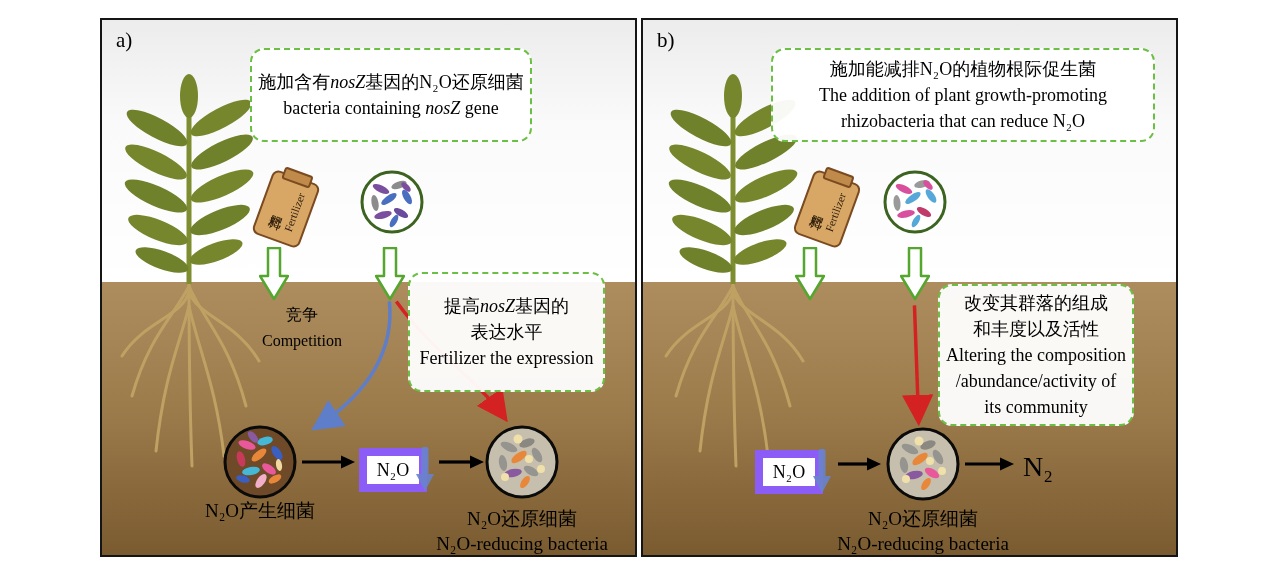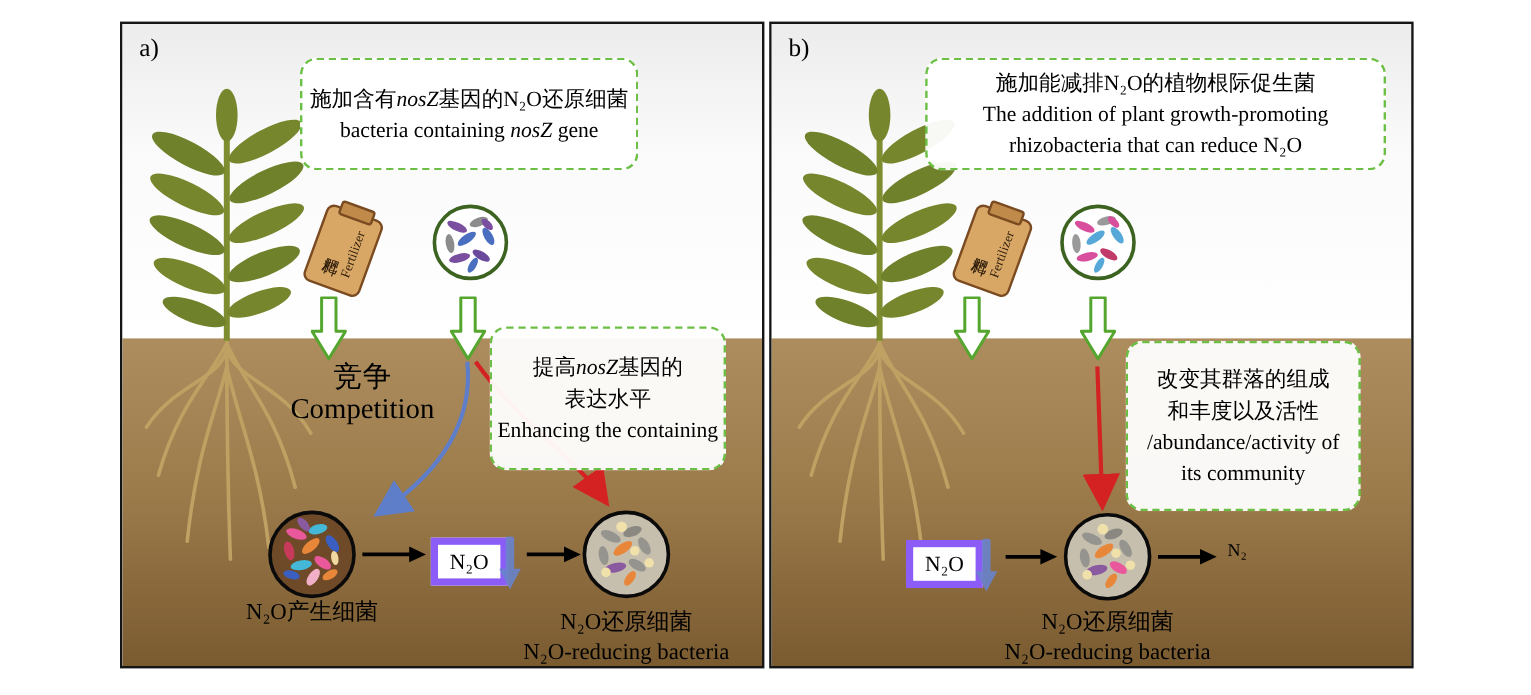--- a/index.html
+++ b/index.html
@@ -19,25 +19,25 @@
     text-align:center;font-size:18px;line-height:26px;padding:6px 4px;box-sizing:border-box;z-index:5;}
   .it{font-style:italic;}
   .bag{position:absolute;width:46px;height:64px;background:#d8a766;border:2px solid #7a4a20;
     border-radius:7px;transform:rotate(20deg);display:flex;align-items:center;justify-content:center;z-index:4;}
   .bag::before{content:"";position:absolute;top:-8px;left:8px;right:8px;height:9px;
     background:#c08a4a;border:2px solid #7a4a20;border-radius:3px;}
   .bag-zh{writing-mode:vertical-rl;font-size:13px;letter-spacing:1px;color:#2a1a08;}
   .bag-en{writing-mode:vertical-rl;transform:rotate(180deg);font-size:11px;color:#2a1a08;}
   .abs{position:absolute;z-index:4;}
   .overlay{position:absolute;inset:0;z-index:3;pointer-events:none;}
-  .n2o-box{position:absolute;border:6px solid #8b5cf6;background:#fff;display:flex;
+  .n2o-box{position:absolute;border:8px solid #8b5cf6;background:#fff;display:flex;
     align-items:center;justify-content:center;font-size:18px;z-index:4;}
   .label-stack{position:absolute;text-align:center;font-size:19px;line-height:25px;z-index:4;}
-  .competition{position:absolute;text-align:center;font-size:24px;line-height:26px;z-index:4;}
-  .n2-text{position:absolute;font-size:15px;z-index:4;}
+  .competition{position:absolute;text-align:center;font-size:16px;line-height:26px;z-index:4;}
+  .n2-text{position:absolute;font-size:28px;z-index:4;}
 </style>
 </head>
 <body>
 
 <div class="canvas">
 
   <div class="panel" id="panel-a">
     <div class="sky"></div>
     <div class="soil"></div>
     <div class="panel-label">a)</div>
@@ -99,21 +99,21 @@
     </svg>
 
     <div class="competition" style="left:130px;top:282px;width:140px">
       <div>竞争</div>
       <div>Competition</div>
     </div>
 
     <div class="dashed-box" style="left:306px;top:252px;width:197px;height:120px">
       <div><span>提高</span><span class="it">nosZ</span><span>基因的</span></div>
       <div>表达水平</div>
-      <div>Enhancing the containing</div>
+      <div>Fertilizer the expression</div>
     </div>
 
     <svg class="overlay" viewBox="0 0 536 538">
       <defs>
         <marker id="ah-blue" markerWidth="9" markerHeight="9" refX="6" refY="4.5" orient="auto">
           <path d="M0,0 L9,4.5 L0,9 z" fill="#5f7ec9"></path>
         </marker>
         <marker id="ah-red" markerWidth="9" markerHeight="9" refX="6" refY="4.5" orient="auto">
           <path d="M0,0 L9,4.5 L0,9 z" fill="#d42222"></path>
         </marker>
@@ -240,20 +240,21 @@
     <svg class="abs" style="left:152px;top:227px" width="30" height="54" viewBox="0 0 30 54">
       <polygon points="9,1 21,1 21,29 29,29 15,52 1,29 9,29" fill="#ffffff" stroke="#55a62e" stroke-width="2.5" stroke-linejoin="round"></polygon>
     </svg>
     <svg class="abs" style="left:257px;top:227px" width="30" height="54" viewBox="0 0 30 54">
       <polygon points="9,1 21,1 21,29 29,29 15,52 1,29 9,29" fill="#ffffff" stroke="#55a62e" stroke-width="2.5" stroke-linejoin="round"></polygon>
     </svg>
 
     <div class="dashed-box" style="left:295px;top:264px;width:196px;height:142px">
       <div>改变其群落的组成</div>
       <div>和丰度以及活性</div>
+      <div>Altering the composition</div>
       <div>/abundance/activity of</div>
       <div>its community</div>
     </div>
 
     <svg class="overlay" viewBox="0 0 536 538">
       <defs>
         <marker id="ah-red2" markerWidth="9" markerHeight="9" refX="6" refY="4.5" orient="auto">
           <path d="M0,0 L9,4.5 L0,9 z" fill="#d42222"></path>
         </marker>
       </defs>

